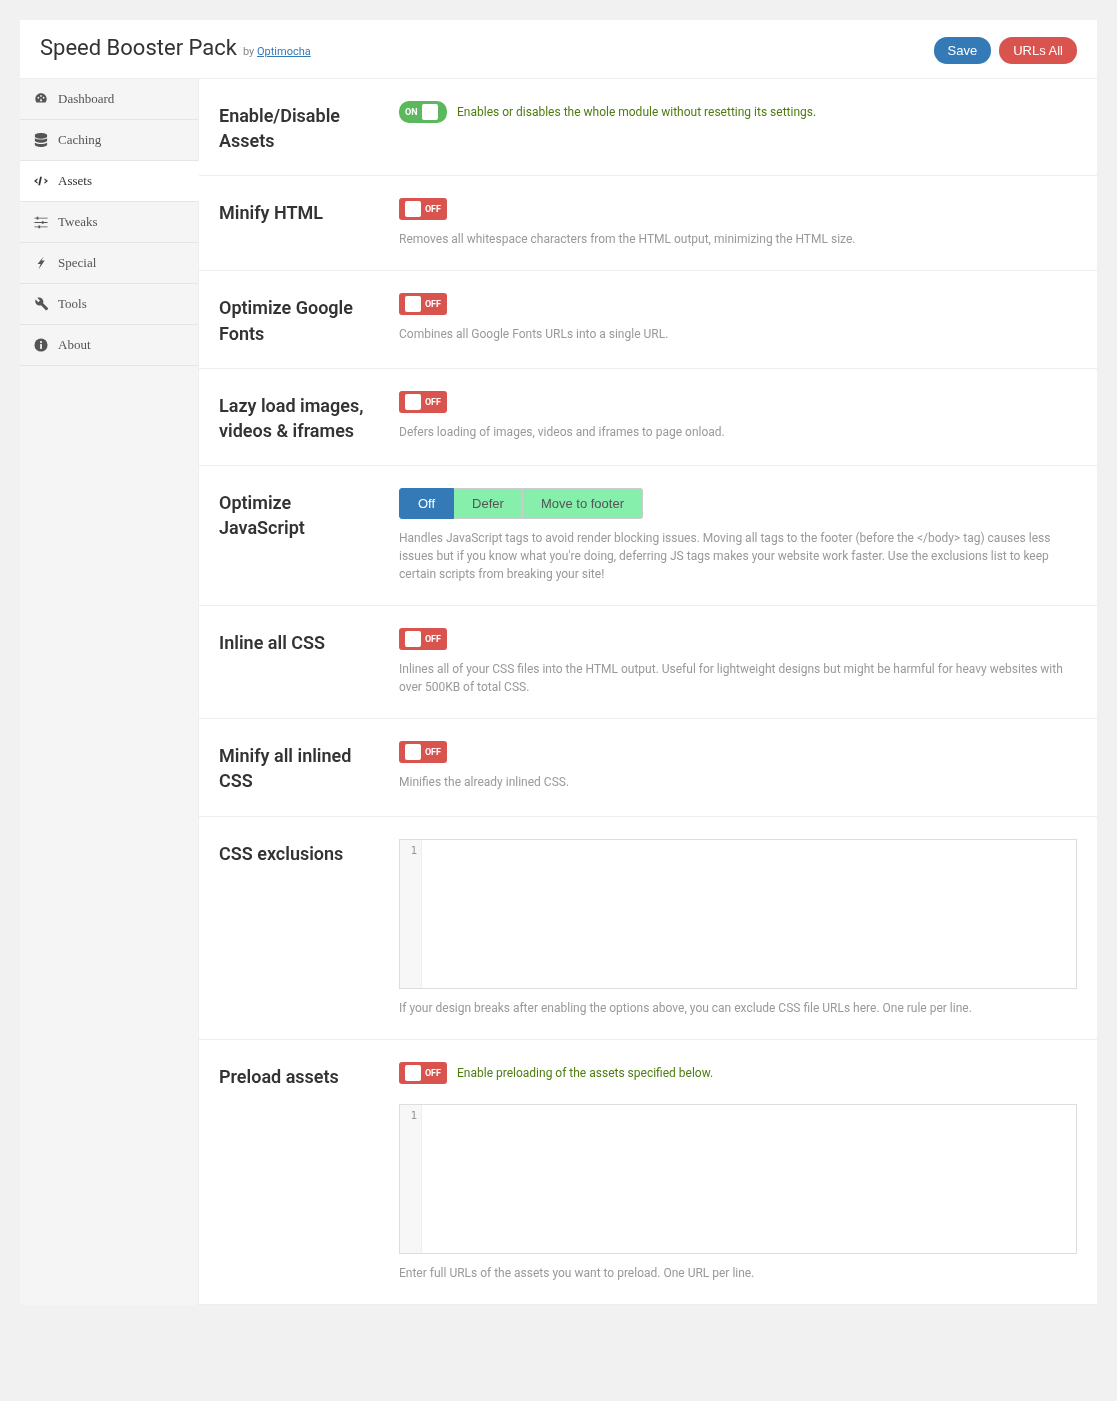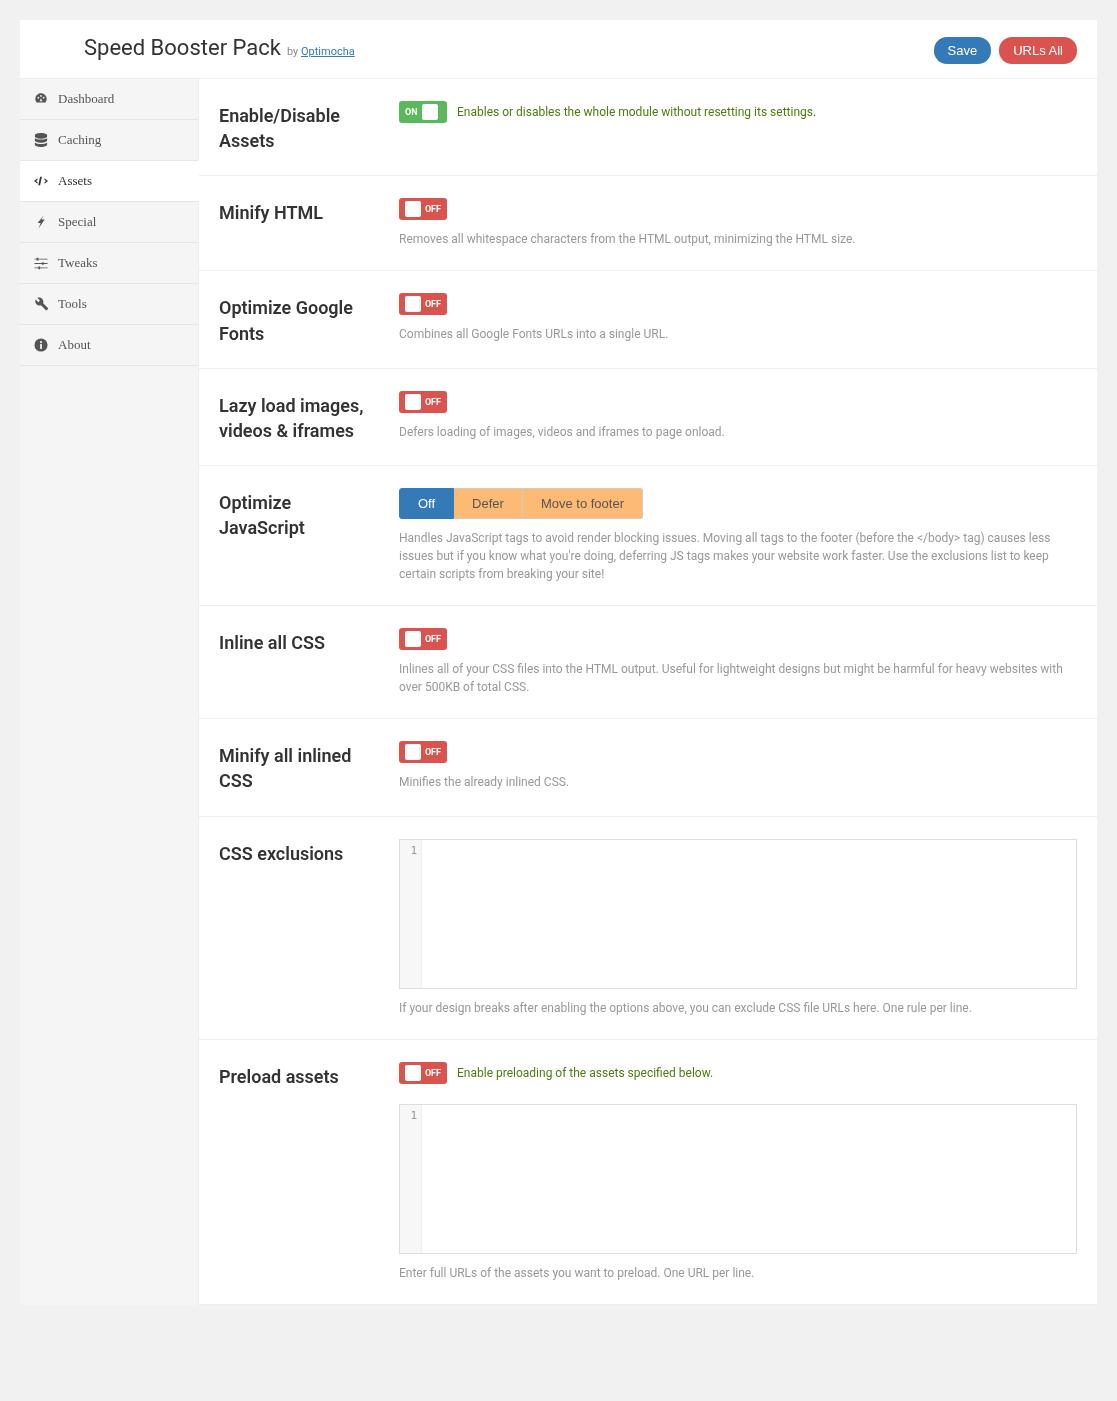--- a/index.html
+++ b/index.html
@@ -13,21 +13,21 @@
 .container { max-width: 1077px; margin: 0 auto; }
 .header {
   background: #fff;
   padding: 15px 20px 0 20px;
   display: flex;
   align-items: center;
   justify-content: space-between;
   border-bottom: 1px solid #eee;
 }
 .header-left { display: flex; align-items: baseline; gap: 6px; padding-bottom: 18px;}
-.title { font-size: 22px; font-weight: 400; color: #333; margin-left: 44px; }
+.title { font-size: 22px; font-weight: 400; color: #333; }
 .by { font-size: 11px; color: #888; }
 .by a { color: #337ab7; text-decoration: underline; }
 .header-right { display: flex; gap: 8px; padding-bottom: 12px; }
 .btn { padding: 6px 14px; border-radius: 13px; font-size: 13px; cursor: pointer; border: none; color: #fff; }
 .btn-save { background: #337ab7; }
 .btn-reset { background: #d9534f; }
 .body { display: flex; background: #f5f5f5; }
 .sidebar { width: 178px; background: #f5f5f5; }
 .nav-item {
   display: flex;
@@ -54,35 +54,35 @@
 .toggle {
   display: inline-flex;
   align-items: center;
   width: 48px;
   height: 22px;
   border-radius: 3px;
   position: relative;
   cursor: pointer;
   padding: 2px;
 }
-.toggle.on { background: #5cb85c; justify-content: flex-start;}
+.toggle.on { background: #5cb85c; justify-content: flex-start; border-radius: 10px;}
 .toggle.off { background: #d9534f; justify-content: flex-end;}
 .toggle-label { color: #fff; font-size: 9px; font-weight: 700; padding: 0 4px; }
 .toggle.on .toggle-label { order: 1; }
 .toggle.on .toggle-knob { order: 2; }
 .toggle.off .toggle-knob { order: 1; }
 .toggle.off .toggle-label { order: 2; }
 .toggle-knob { width: 16px; height: 16px; background: #fff; border-radius: 2px; }
 .inline-desc { display: inline; color: #4d7c0f; font-size: 12px; margin-left: 10px; vertical-align: middle;}
 .desc { color: #999; font-size: 12px; margin-top: 10px; line-height: 1.5; }
 .btn-group { display: flex; }
 .btn-group button {
   padding: 7px 18px;
   border: 1px solid #ccc;
-  background: #fdba74;
+  background: #86efac;
   color: #555;
   font-size: 13px;
   cursor: pointer;
 }
 .btn-group button:first-child { border-radius: 3px 0 0 3px; }
 .btn-group button:last-child { border-radius: 0 3px 3px 0; }
 .btn-group button:not(:first-child) { border-left: none; }
 .btn-group button.active { background: #337ab7; color: #fff; border-color: #337ab7; }
 .code-editor {
   border: 1px solid #ddd;
@@ -143,33 +143,33 @@
       <div class="nav-item active">
         <span class="icon">
             <svg viewBox="0 0 640 512" fill="#333">
               <path d="M278 64l-84 384h84l84-384h-84zM160 128L0 256l160 128v-80l-80-48 80-48v-80zm320 0v80l80 48-80 48v80l160-128-160-128z"></path>
             </svg>
           </span>
         <span>Assets</span>
       </div>
       <div class="nav-item">
         <span class="icon">
+            <svg viewBox="0 0 512 512" fill="#555">
+              <path d="M496 96H160V64h-64v32H16v32h80v32h64v-32h336V96zm0 160H352v-32h-64v32H16v32h272v32h64v-32h144v-32zm0 160H224v-32h-64v32H16v32h144v32h64v-32h272v-32z"></path>
+            </svg>
+          </span>
+        <span>Tweaks</span>
+      </div>
+      <div class="nav-item">
+        <span class="icon">
             <svg viewBox="0 0 320 512" fill="#555">
               <path d="M296 160H180L260 16 32 288h116L68 496 296 160z"></path>
             </svg>
           </span>
         <span>Special</span>
-      </div>
-      <div class="nav-item">
-        <span class="icon">
-            <svg viewBox="0 0 512 512" fill="#555">
-              <path d="M496 96H160V64h-64v32H16v32h80v32h64v-32h336V96zm0 160H352v-32h-64v32H16v32h272v32h64v-32h144v-32zm0 160H224v-32h-64v32H16v32h144v32h64v-32h272v-32z"></path>
-            </svg>
-          </span>
-        <span>Tweaks</span>
       </div>
       <div class="nav-item">
         <span class="icon">
             <svg viewBox="0 0 512 512" fill="#555">
               <path d="M501 395L333 227c21-56 9-122-36-167-48-48-120-57-177-29l98 98-60 60-98-98c-28 57-19 129 29 177 45 45 111 57 167 36l168 168c15 15 39 15 54 0l23-23c15-15 15-39 0-54z"></path>
             </svg>
           </span>
         <span>Tools</span>
       </div>
       <div class="nav-item">

